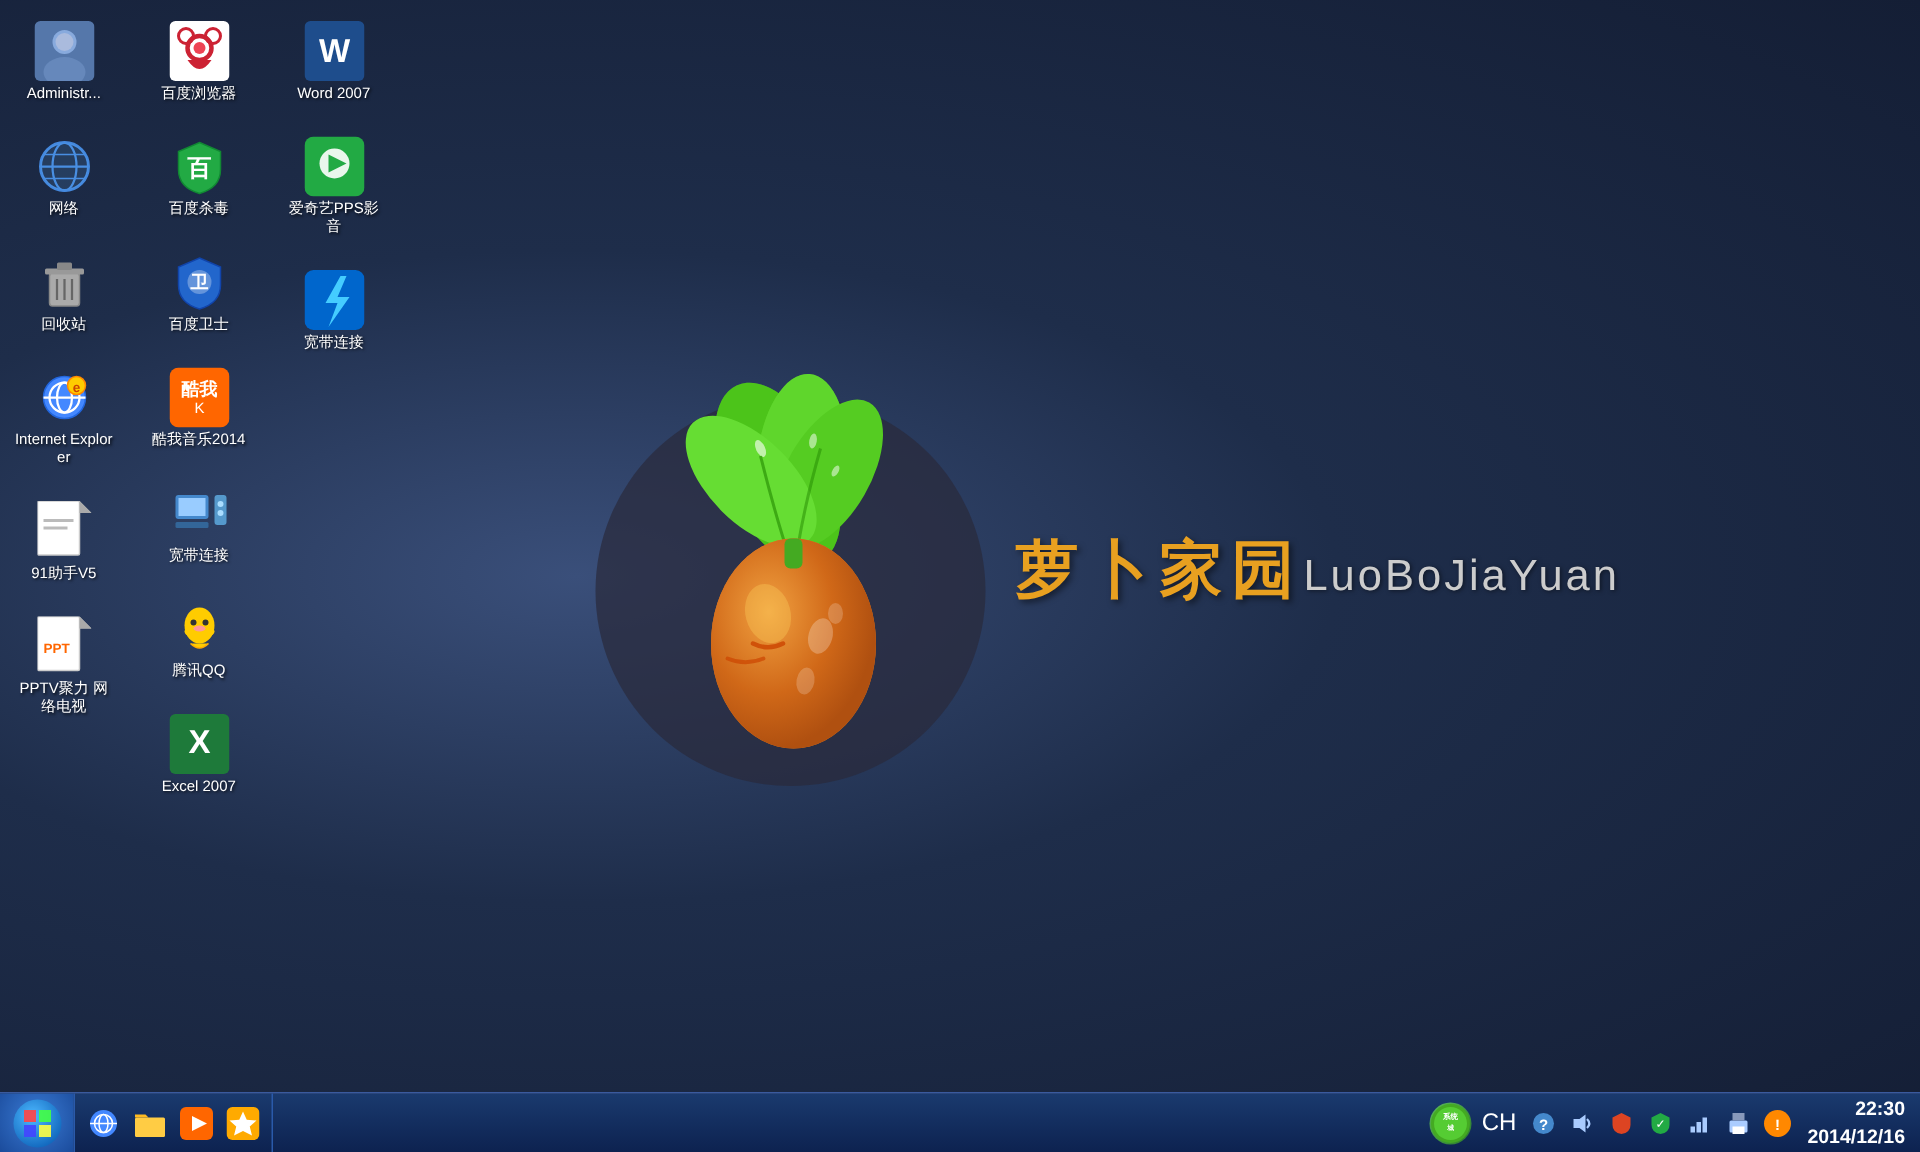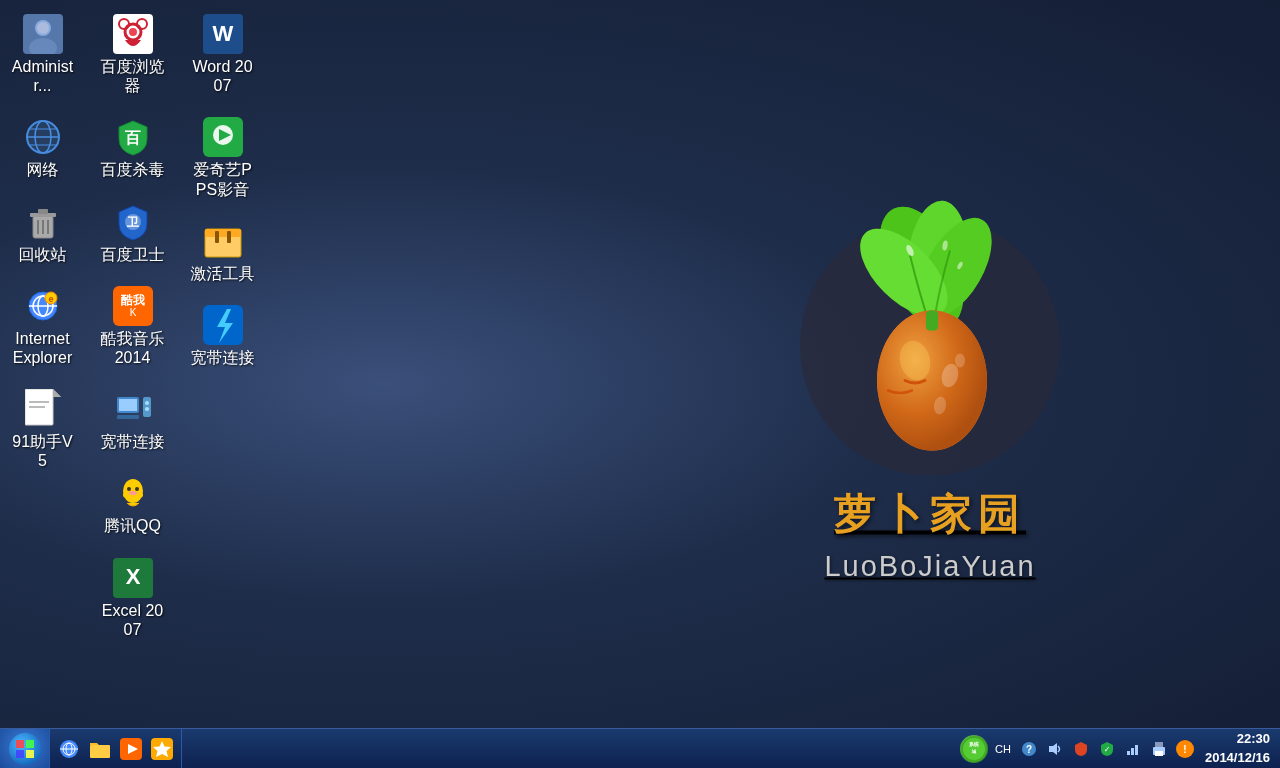--- a/index.html
+++ b/index.html
@@ -55,38 +55,37 @@
       height: 40px;
       margin-bottom: 3px;
       display: flex;
       align-items: center;
       justify-content: center;
       font-size: 32px;
     }
 
     .icon-label {
       color: white;
-      font-size: 16px;
+      font-size: 10px;
       text-align: center;
       text-shadow: 1px 1px 2px rgba(0,0,0,0.8);
       line-height: 1.2;
       max-width: 75px;
       word-break: break-all;
     }
 
     
     .wallpaper-logo {
       position: absolute;
       right: 200px;
       top: 50%;
       transform: translate(0%, -50%);
       display: flex;
-      flex-direction: column;
-      align-items: center;
-      text-decoration: underline;
+      flex-direction: row;
+      align-items: center;
     }
 
     .logo-title-cn {
       color: #e8a020;
       font-size: 42px;
       font-weight: bold;
       letter-spacing: 6px;
       text-shadow: 2px 2px 4px rgba(0,0,0,0.5);
       margin-bottom: 8px;
     }
@@ -179,21 +178,21 @@
       color: white;
       font-size: 13px;
       text-align: right;
       padding: 0 5px;
       line-height: 1.4;
       font-weight: bold;
     }
 
     .tray-lang {
       color: white;
-      font-size: 11px;
+      font-size: 16px;
       padding: 0 3px;
     }
 
     
     .xitong-badge {
       background: linear-gradient(135deg, #5cb85c, #2a7a2a);
       border-radius: 50%;
       width: 28px;
       height: 28px;
       display: flex;
@@ -281,20 +280,31 @@
             <rect x="0" y="0" width="28" height="36" rx="1" fill="white" stroke="#ccc" stroke-width="1"></rect>
             <polygon points="28,0 36,8 28,8" fill="#ccc"></polygon>
             <polygon points="28,0 28,8 36,8" fill="#aaa"></polygon>
             <rect x="4" y="12" width="20" height="2" fill="#bbbbbb"></rect>
             <rect x="4" y="17" width="16" height="2" fill="#bbbbbb"></rect>
           </svg>
         </div>
         <div class="icon-label">91助手V5</div>
       </div>
 
+      <div class="desktop-icon">
+        <div class="icon-img">
+          <svg width="36" height="40" viewBox="0 0 36 40">
+            <rect x="0" y="0" width="28" height="36" rx="1" fill="white" stroke="#ccc" stroke-width="1"></rect>
+            <polygon points="28,0 36,8 28,8" fill="#ccc"></polygon>
+            <polygon points="28,0 28,8 36,8" fill="#aaa"></polygon>
+            <text x="4" y="24" font-size="9" fill="#ff6600" font-weight="bold">PPT</text>
+          </svg>
+        </div>
+        <div class="icon-label">PPTV聚力 网络电视</div>
+      </div>
     </div>
 
     <div class="icon-column">
 
       <div class="desktop-icon">
         <div class="icon-img">
           <svg width="40" height="40" viewBox="0 0 40 40">
             <rect width="40" height="40" rx="4" fill="white"></rect>
             <circle cx="20" cy="18" r="8" fill="none" stroke="#cc2233" stroke-width="3"></circle>
             <circle cx="29" cy="10" r="5" fill="none" stroke="#cc2233" stroke-width="2"></circle>
@@ -394,31 +404,20 @@
         <div class="icon-img">
           <svg width="40" height="40" viewBox="0 0 40 40">
             <rect width="40" height="40" rx="6" fill="#22aa44"></rect>
             <circle cx="20" cy="18" r="10" fill="white" opacity="0.9"></circle>
             <polygon points="16,12 28,18 16,24" fill="#22aa44"></polygon>
           </svg>
         </div>
         <div class="icon-label">爱奇艺PPS影音</div>
       </div>
 
-      <div class="desktop-icon">
-        <div class="icon-img">
-          <svg width="40" height="40" viewBox="0 0 40 40">
-            <rect x="2" y="8" width="36" height="28" rx="2" fill="#ffcc66" stroke="#cc9900" stroke-width="1"></rect>
-            <rect x="2" y="8" width="36" height="8" rx="2" fill="#ffaa22"></rect>
-            <rect x="12" y="10" width="4" height="12" rx="1" fill="#885500"></rect>
-            <rect x="24" y="10" width="4" height="12" rx="1" fill="#885500"></rect>
-          </svg>
-        </div>
-        <div class="icon-label">激活工具</div>
-      </div>
 
       <div class="desktop-icon">
         <div class="icon-img">
           <svg width="40" height="40" viewBox="0 0 40 40">
             <rect width="40" height="40" rx="6" fill="#0066cc"></rect>
             <polygon points="24,4 14,22 22,22 16,38 30,18 22,18 28,4" fill="#44ccff"></polygon>
           </svg>
         </div>
         <div class="icon-label">宽带连接</div>
       </div>

